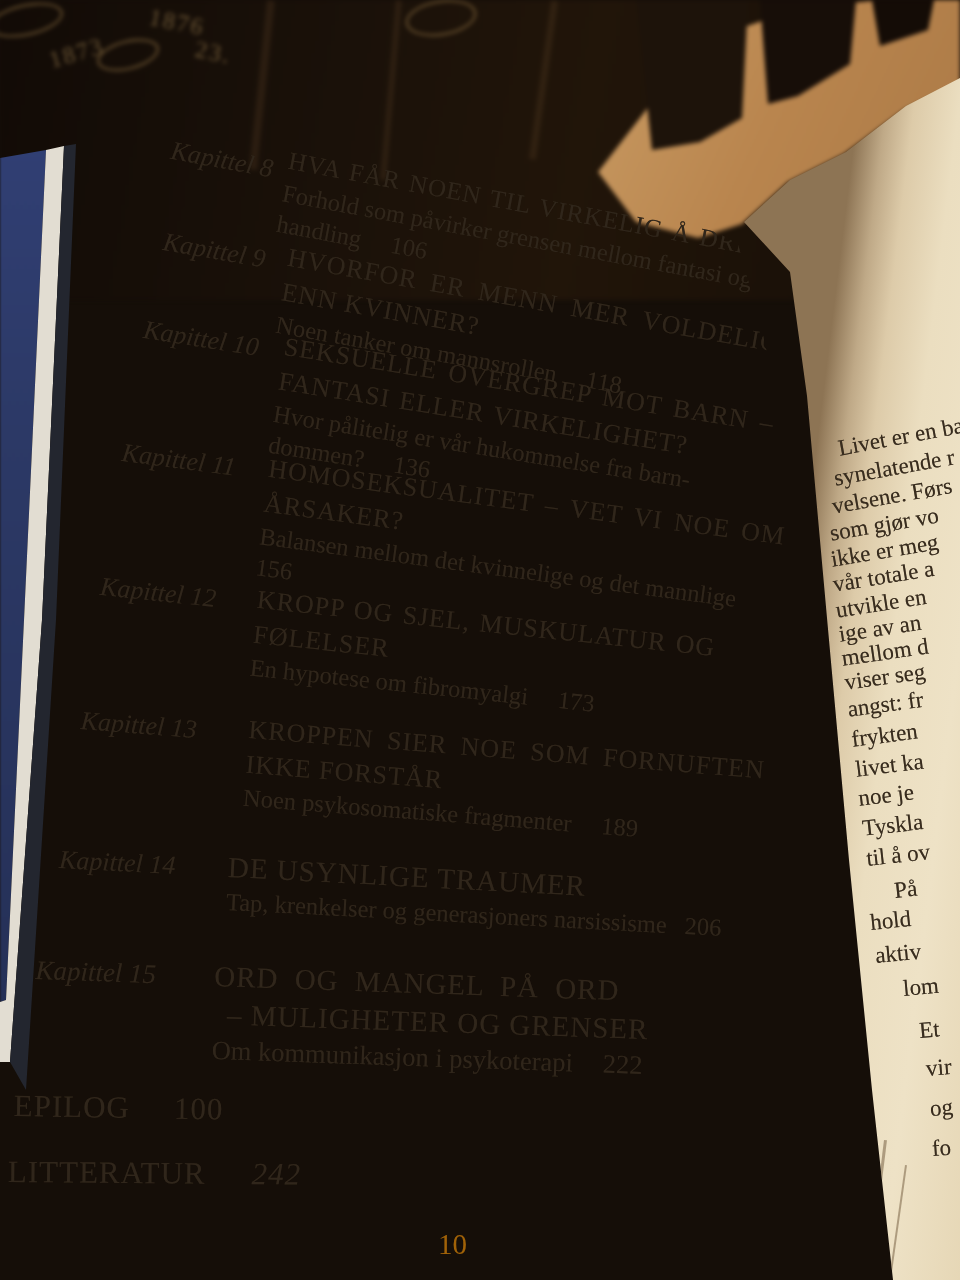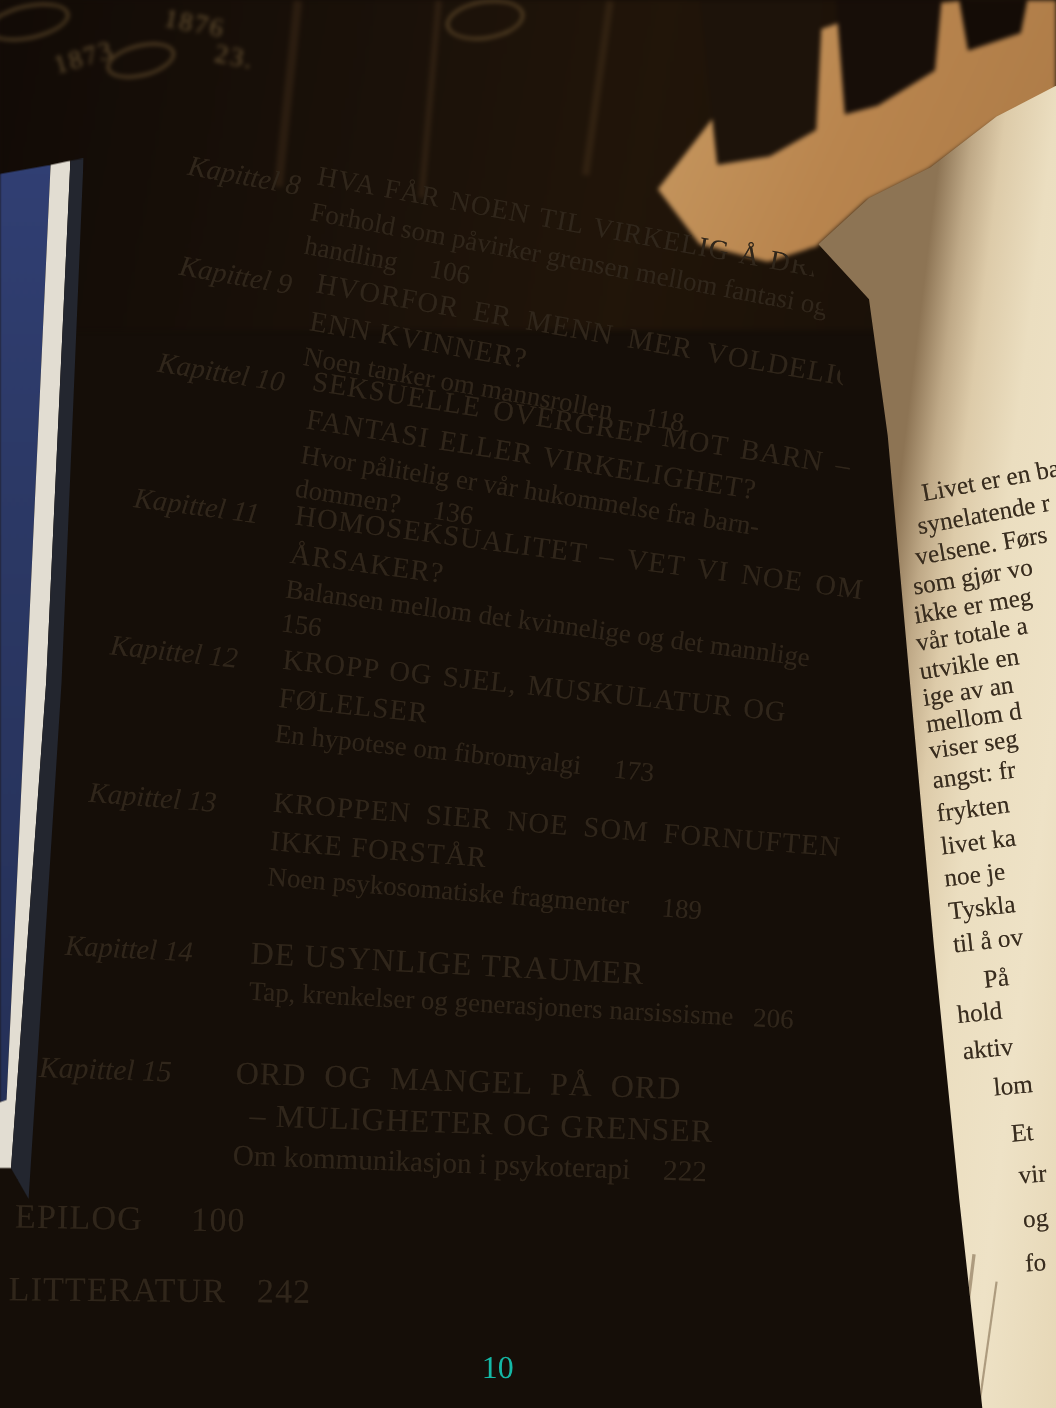--- a/index.html
+++ b/index.html
@@ -60,21 +60,21 @@
   .entry-content{position:absolute;transform-origin:0 0;}
   .t{font-size:26px;letter-spacing:1px;line-height:35px;white-space:nowrap;}
   .s{font-size:24.5px;line-height:31px;white-space:nowrap;}
   .pgnum{margin-left:30px;}
   .ws2{word-spacing:2px;} .ws4{word-spacing:4px;} .ws6{word-spacing:6px;} .ws8{word-spacing:8px;}
   .sz25{font-size:25px;}
   .big-t{font-size:29px;line-height:38px;}
   .big-s{font-size:26.5px;line-height:34px;}
   .backmatter-entry{position:absolute;font-size:31px;white-space:nowrap;transform-origin:0 0;letter-spacing:1px;}
   .bm-pg{margin-left:44px;}
-  #folio{position:absolute;left:438px;top:1228px;font-size:29px;color:#14b8a6;}
+  #folio{position:absolute;left:438px;top:1228px;font-size:29px;color:#a16207;}
   .indent14{margin-left:14px;}
 </style>
 </head>
 <body>
 
 <div id="bookshelf">
   <div class="dark-band"></div>
   <div class="wood"></div>
   <div class="spineA"></div>
   <div class="spineB"></div>
@@ -180,17 +180,17 @@
   <div class="entry-content" style="left:215px;top:957px;transform:rotate(2deg);">
     <div class="t big-t ws8">ORD OG MANGEL PÅ ORD</div>
     <div class="t big-t indent14">– MULIGHETER OG GRENSER</div>
     <div class="s big-s"><span>Om kommunikasjon i psykoterapi</span><span class="pgnum">222</span></div>
   </div>
 
   <div class="backmatter-entry" style="left:14px;top:1088px;transform:rotate(1deg);">
     <span>EPILOG</span><span class="bm-pg">100</span>
   </div>
   <div class="backmatter-entry" style="left:8px;top:1154px;transform:rotate(0.5deg);">
-    <span>LITTERATUR</span><span class="bm-pg" style="margin-left:28px;">242</span>
+    <span>LITTERATUR</span><span class="bm-pg" style="margin-left:46px;font-style:italic;">242</span>
   </div>
 
   <div id="folio">10</div>
 </div>
 
 </body></html>

